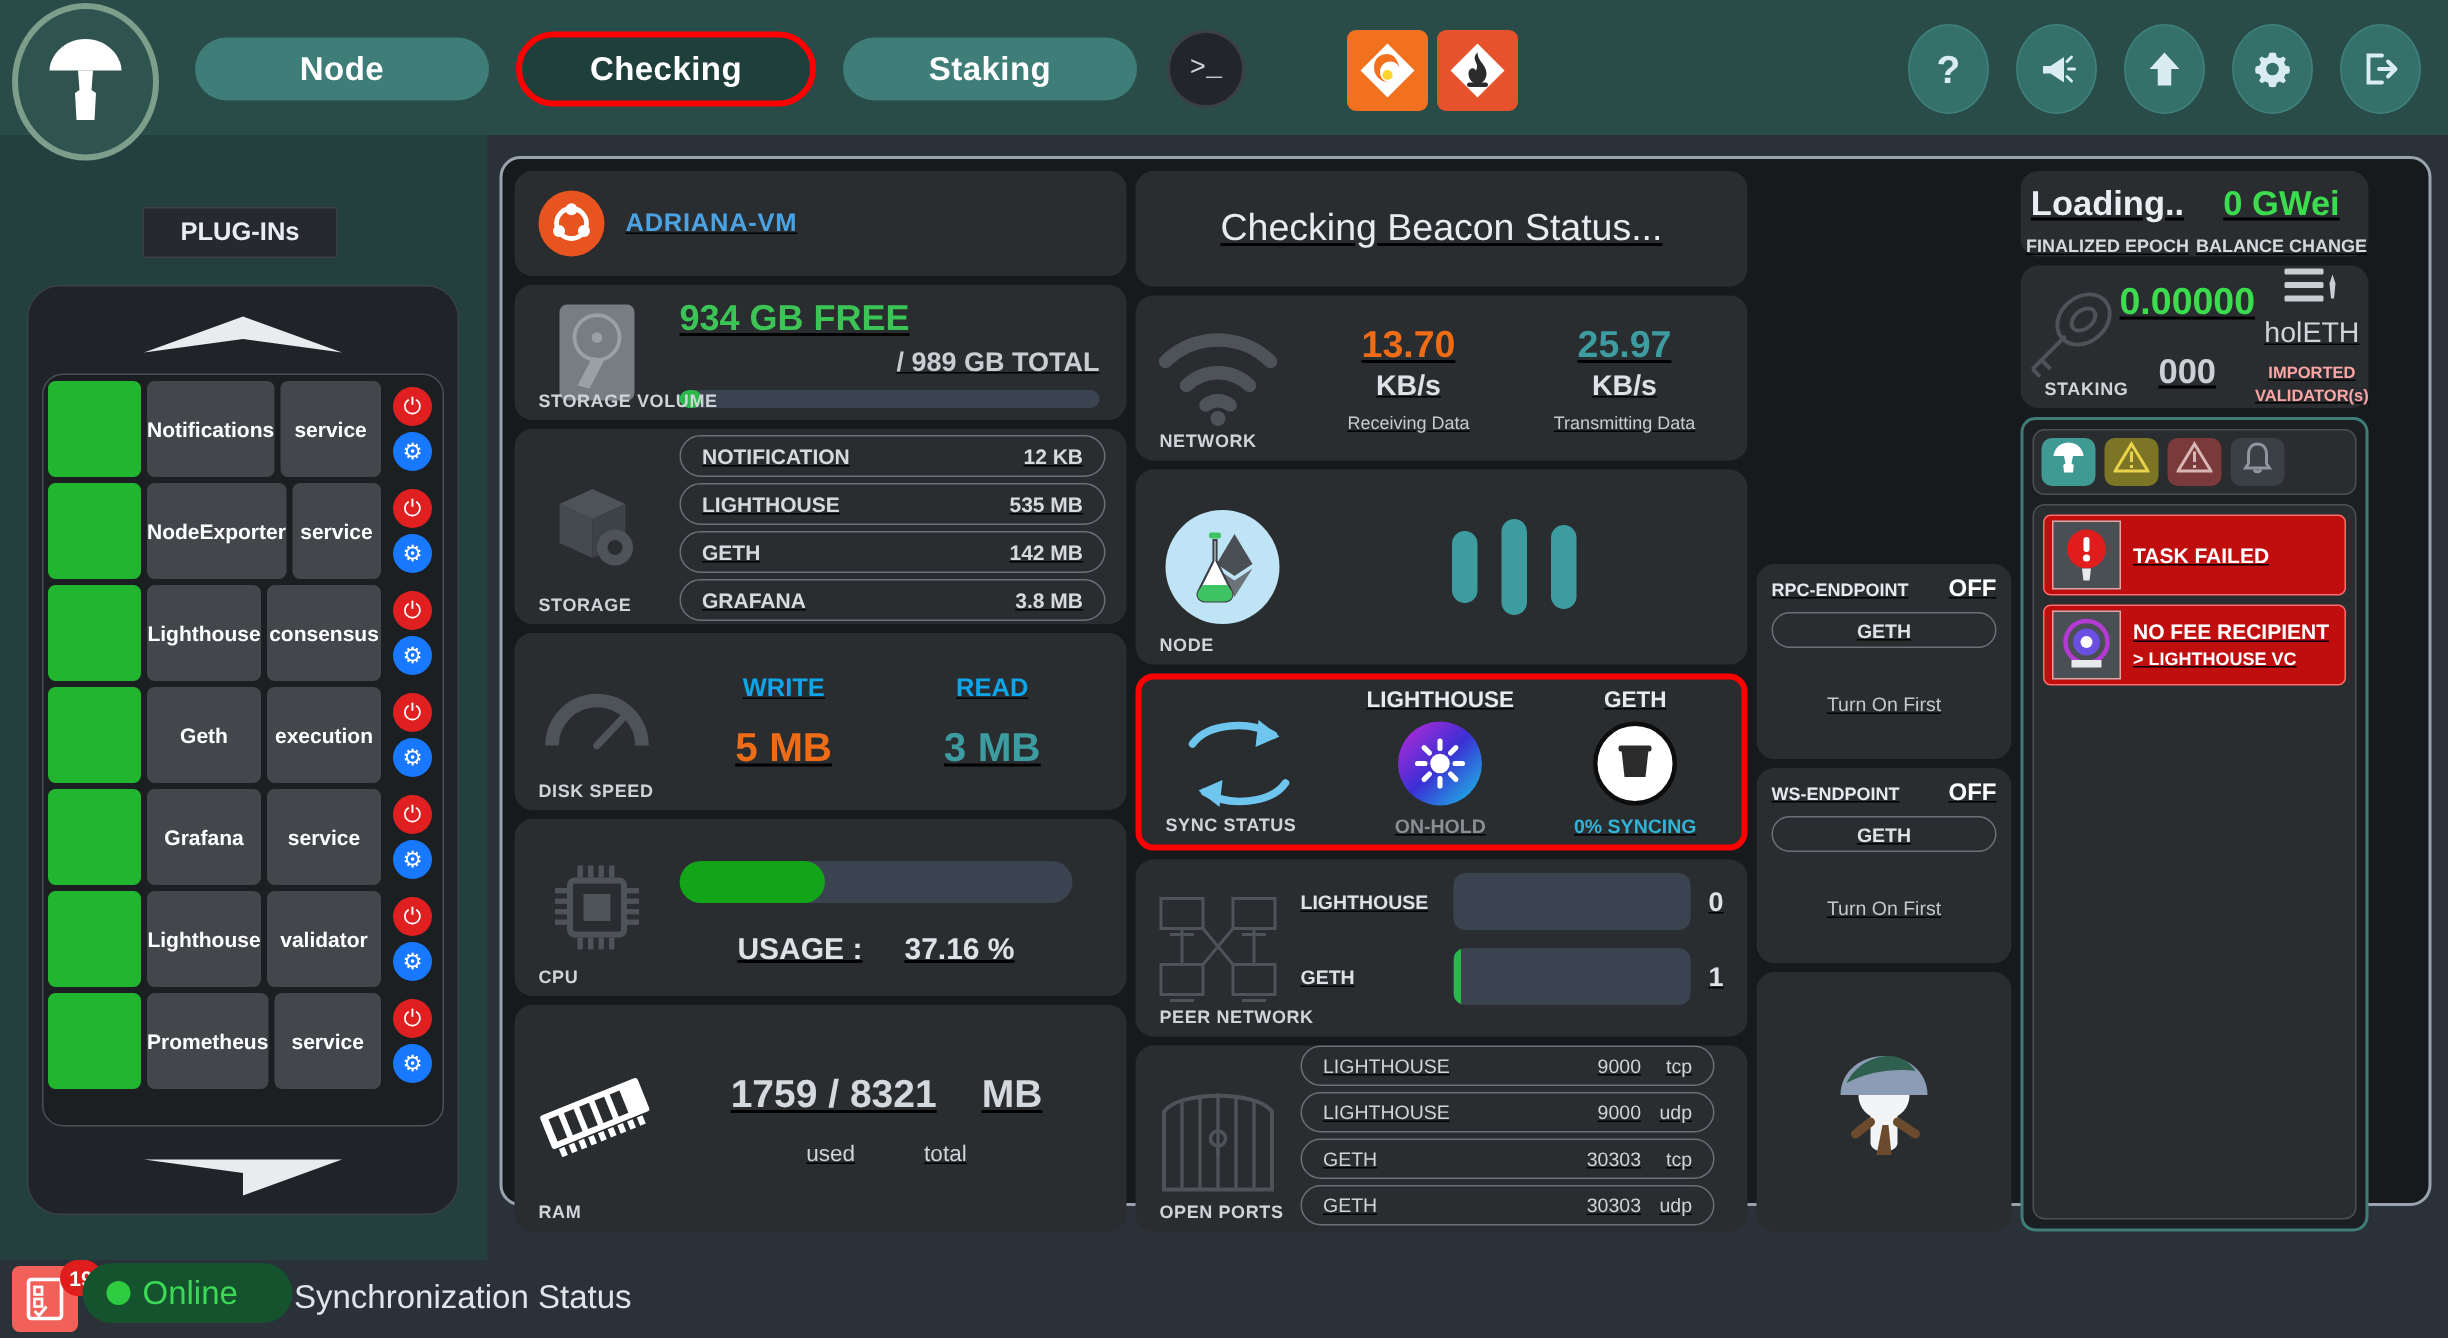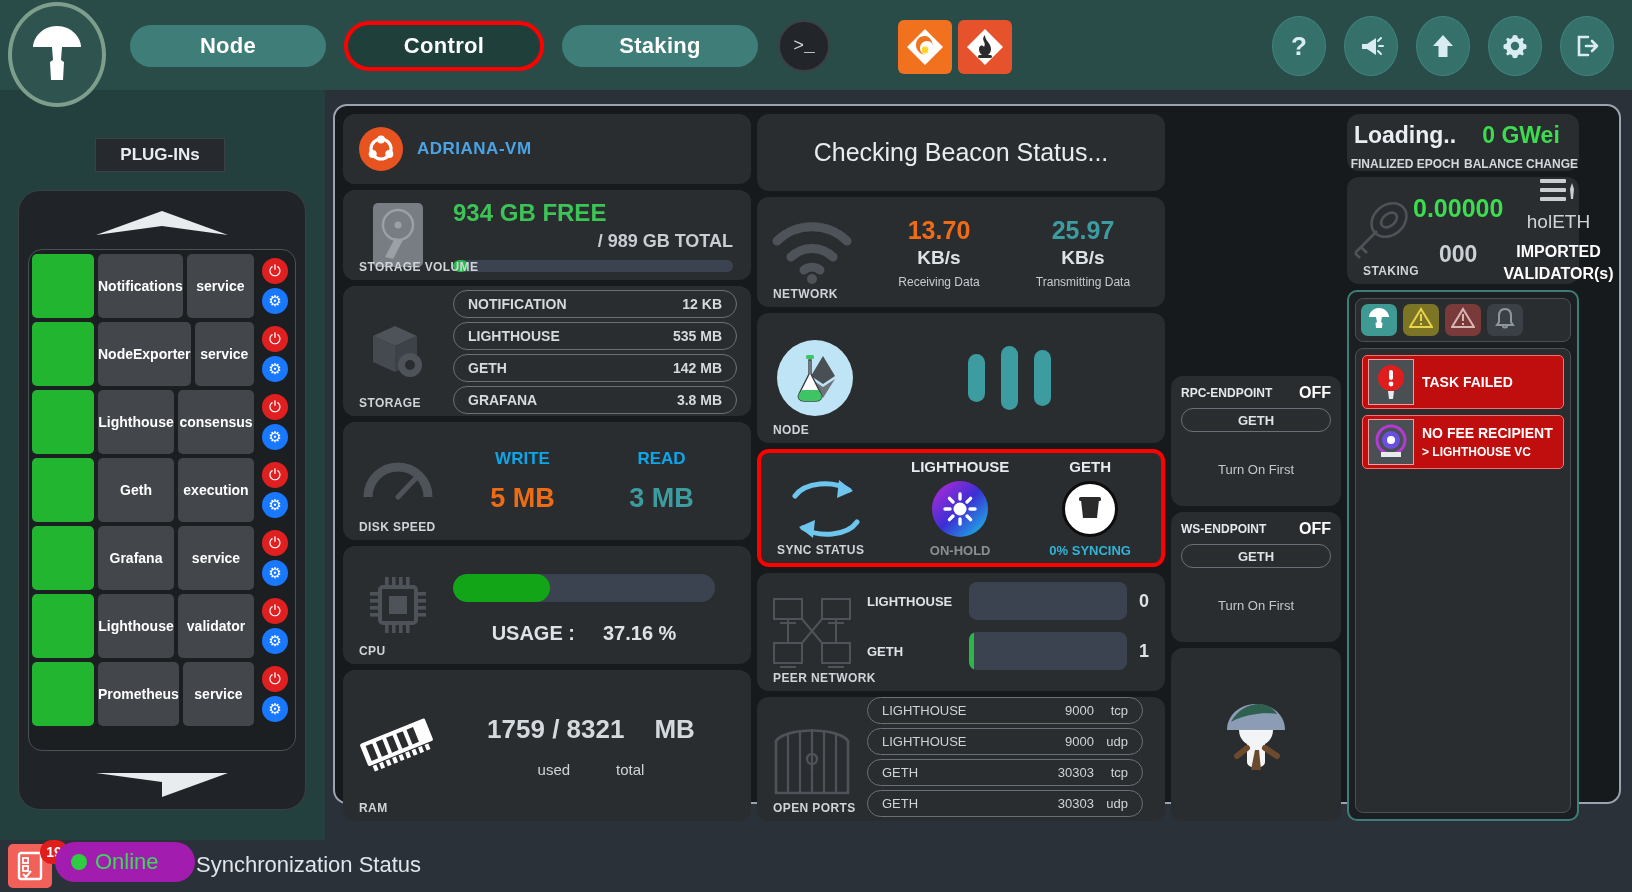--- a/index.html
+++ b/index.html
@@ -98,34 +98,34 @@
     background: #f2605a; border-radius: 5px;
     display: flex; align-items: center; justify-content: center;
   }
   .notif-count {
     position: absolute; left: 32px; top: -4px; min-width: 28px; height: 24px; padding: 0 5px;
     background: #e01d1d; border-radius: 12px; color: #fff;
     font-size: 14px; font-weight: bold; display: flex; align-items: center; justify-content: center;
   }
   .online-pill {
     position: absolute; left: 55px; top: 2px; width: 140px; height: 40px;
-    background: #a21caf; border-radius: 20px;
+    background: #14532d; border-radius: 20px;
     display: flex; align-items: center; gap: 8px; padding-left: 16px;
     color: #3cd957; font-size: 22px;
   }
   .dot { width: 16px; height: 16px; border-radius: 50%; background: #2ecc40; }
   .sync-label { position: absolute; left: 196px; top: 12px; color: #dfe5ea; font-size: 22px; }
 
   
   .main {
     position: absolute; left: 333px; top: 104px; width: 1288px; height: 700px;
     background: #171a1d; border: 2px solid #9aa4b0; border-radius: 14px;
     padding: 8px;
   }
-  .grid { display: grid; grid-template-columns: 408px 408px 170px 232px; gap: 6px; height: 100%; }
+  .grid { display: grid; grid-template-columns: 408px 408px 170px 232px; gap: 6px; height: 100%; text-decoration: underline; }
   .card { background: #2a2d30; border-radius: 12px; position: relative; }
   .lbl {
     position: absolute; left: 16px; bottom: 6px;
     color: #cfd4d9; font-size: 12px; font-weight: bold; letter-spacing: .4px;
   }
   .col { display: flex; flex-direction: column; gap: 6px; }
 
   
   .c-host { height: 70px; display: flex; align-items: center; gap: 14px; padding-left: 16px; }
   .ubuntu-ico { width: 44px; height: 44px; border-radius: 50%; background: #e8541f; display:flex;align-items:center;justify-content:center;}
@@ -203,21 +203,21 @@
   .ep-half { flex: 1; text-align: center; padding-top: 8px; }
   .ep-val { color: #e9eef2; font-size: 23px; font-weight: bold; }
   .ep-val.green { color: #3cdc4f; }
   .ep-cap { color: #d4d9dd; font-size: 12px; font-weight: bold; margin-top: 8px; }
   .c-staking { height: 110px; display: flex; align-items: center; }
   .stake-mid { flex: 1; text-align: center; }
   .stake-bal { color: #3cdc4f; font-size: 25px; font-weight: bold; }
   .stake-cnt { color: #cbd0d5; font-size: 23px; font-weight: bold; margin-top: 18px; }
   .stake-right { width: 130px; text-align: center; padding-right: 6px; }
   .holeth { color: #cfd4d9; font-size: 19px; }
-  .imported { color: #ffffff; font-size: 16px; font-weight: bold; margin-top: 8px; line-height: 1.35; }
+  .imported { color: #fca5a5; font-size: 11px; font-weight: bold; margin-top: 8px; line-height: 1.35; }
   .c-rpc, .c-ws { height: 130px; padding: 8px 10px; }
   .ep-head { display: flex; align-items: center; justify-content: space-between; }
   .ep-title { color: #e4e9ee; font-size: 12px; font-weight: bold; }
   .ep-off { color: #ffffff; font-size: 16px; font-weight: bold; }
   .ep-pill {
     margin-top: 6px; height: 24px; border: 1px solid #6a7078; border-radius: 12px;
     display: flex; align-items: center; justify-content: center;
     color: #dde2e6; font-size: 13px; font-weight: bold;
   }
   .ep-note { color: #c3c8cd; font-size: 13px; text-align: center; margin-top: 30px; }
@@ -250,21 +250,21 @@
         <path d="M27 4 C12 4 3 16 3 25 L51 25 C51 16 42 4 27 4 Z" fill="#ffffff"></path>
         <path d="M22 25 L32 25 L31 38 L34 40 L33 58 L21 58 L20 40 L23 38 Z" fill="#ffffff"></path>
       </svg>
     </div>
 
     <div class="nav-tabs">
       <div class="tab">
           <span>Node</span>
         </div>
       <div class="tab active">
-          <span>Control</span>
+          <span>Checking</span>
         </div>
       <div class="tab">
           <span>Staking</span>
         </div>
     </div>
 
     <div class="term-btn">&gt;_</div>
 
     <div class="sq-icon sq-grafana">
       <svg width="40" height="40" viewBox="0 0 40 40">

